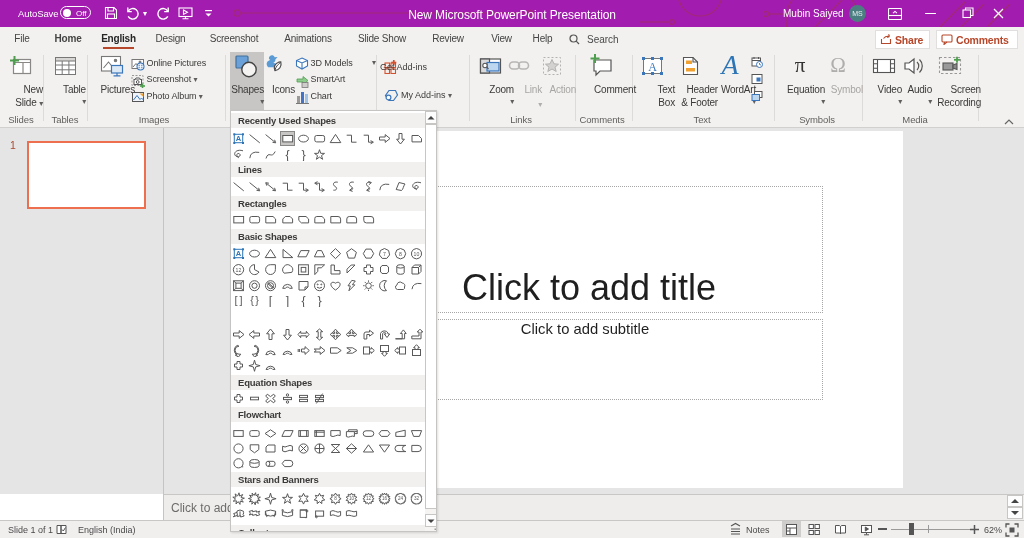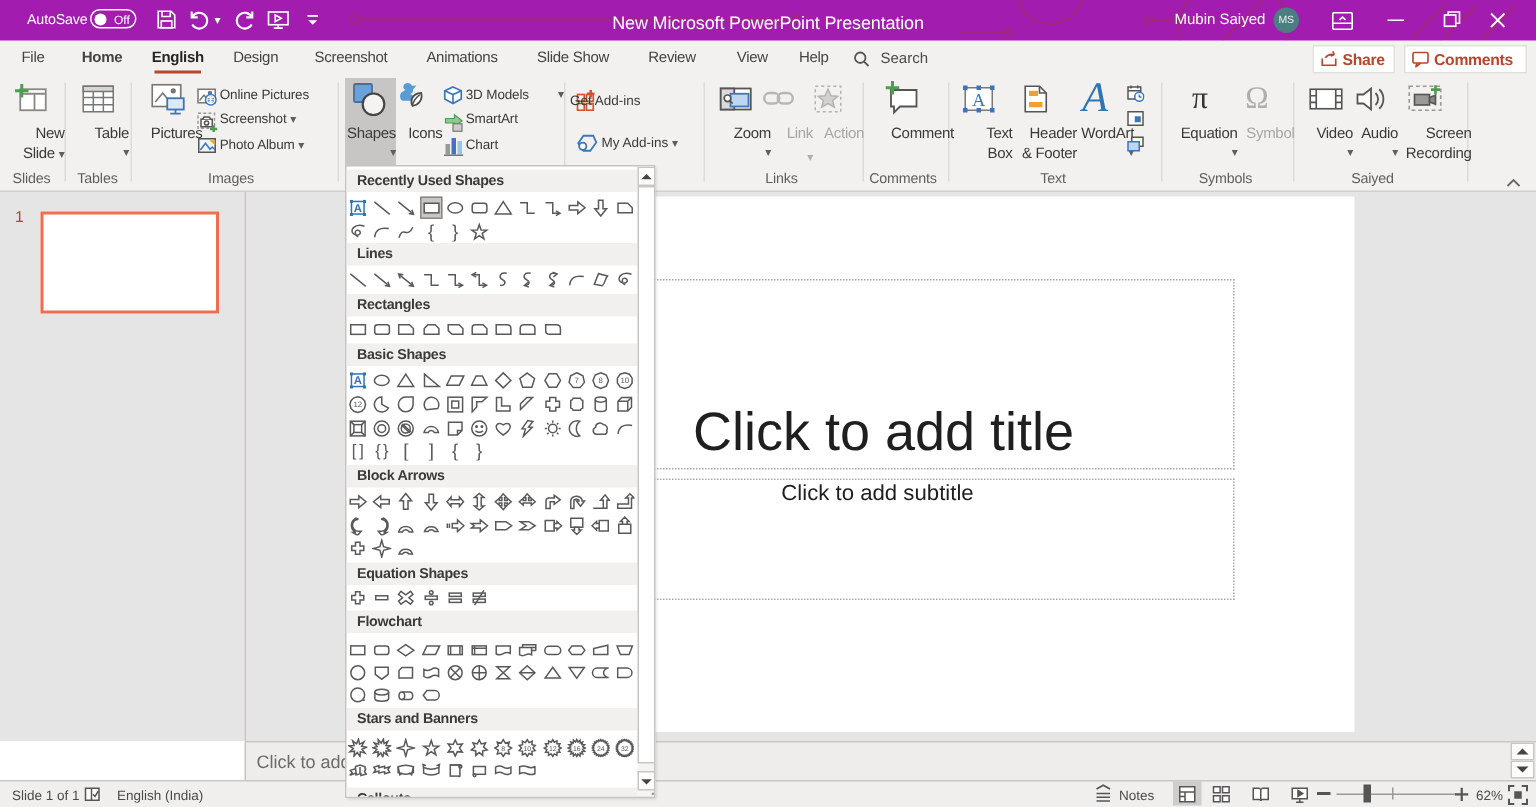--- a/index.html
+++ b/index.html
@@ -156,21 +156,21 @@
 <div class="vsep" style="left:774px"></div>
 <div class="vsep" style="left:862px"></div>
 <div class="vsep" style="left:978px"></div>
 <div class="glabel" style="left:21px">Slides</div>
 <div class="glabel" style="left:65px">Tables</div>
 <div class="glabel" style="left:154px">Images</div>
 <div class="glabel" style="left:521px">Links</div>
 <div class="glabel" style="left:602px">Comments</div>
 <div class="glabel" style="left:702px">Text</div>
 <div class="glabel" style="left:817px">Symbols</div>
-<div class="glabel" style="left:915px">Saiyed</div>
+<div class="glabel" style="left:915px">Media</div>
 <svg width="10" height="6" viewBox="0 0 10 6" style="position:absolute;left:1004px;top:119px">
       <path d="M1,5 L5,1 L9,5" stroke="#666" fill="none" stroke-width="1.2"></path>
     </svg>
 <svg width="24" height="24" viewBox="0 0 24 24" style="position:absolute;left:9px;top:55px">
       <g stroke="#8a8886" stroke-width="1.2" fill="#fff">
         <rect x="4.5" y="4.5" width="17" height="14"></rect>
         <path d="M4.5,7.5 H21.5 M14,7.5 V18.5" fill="none"></path>
       </g>
       <g stroke="#4f9e4f" stroke-width="2">
         <line x1="1" y1="5.5" x2="10" y2="5.5"></line>
@@ -763,21 +763,20 @@
       </svg>
 <svg style="position:absolute;left:49.6px;top:183.0px" width="13" height="13" viewBox="0 0 13 13">
         <text x="6.5" y="10.8" font-size="12.5" fill="#595959" font-weight="normal" text-anchor="middle" font-family="Liberation Sans, sans-serif" stroke="none">]</text>
       </svg>
 <svg style="position:absolute;left:65.8px;top:183.0px" width="13" height="13" viewBox="0 0 13 13">
         <text x="6.5" y="10.8" font-size="12.5" fill="#595959" font-weight="normal" text-anchor="middle" font-family="Liberation Sans, sans-serif" stroke="none">{</text>
       </svg>
 <svg style="position:absolute;left:82.0px;top:183.0px" width="13" height="13" viewBox="0 0 13 13">
         <text x="6.5" y="10.8" font-size="12.5" fill="#595959" font-weight="normal" text-anchor="middle" font-family="Liberation Sans, sans-serif" stroke="none">}</text>
       </svg>
-<div class="shdr" style="top:198.5px">Block Arrows</div>
 <svg style="position:absolute;left:1.0px;top:216.5px" width="13" height="13" viewBox="0 0 13 13">
         <polygon points="1.5,5.0 7.2,5.0 7.2,2.6 12.0,6.5 7.2,10.4 7.2,8.0 1.5,8.0" fill="none" stroke="#595959" stroke-width="1"></polygon>
       </svg>
 <svg style="position:absolute;left:17.2px;top:216.5px" width="13" height="13" viewBox="0 0 13 13">
         <polygon points="11.5,5.0 5.8,5.0 5.8,2.6 1.0,6.5 5.8,10.4 5.8,8.0 11.5,8.0" fill="none" stroke="#595959" stroke-width="1"></polygon>
       </svg>
 <svg style="position:absolute;left:33.4px;top:216.5px" width="13" height="13" viewBox="0 0 13 13">
         <polygon points="5.0,11.5 5.0,5.8 2.6,5.8 6.5,1.0 10.4,5.8 8.0,5.8 8.0,11.5" fill="none" stroke="#595959" stroke-width="1"></polygon>
       </svg>
 <svg style="position:absolute;left:49.6px;top:216.5px" width="13" height="13" viewBox="0 0 13 13">

